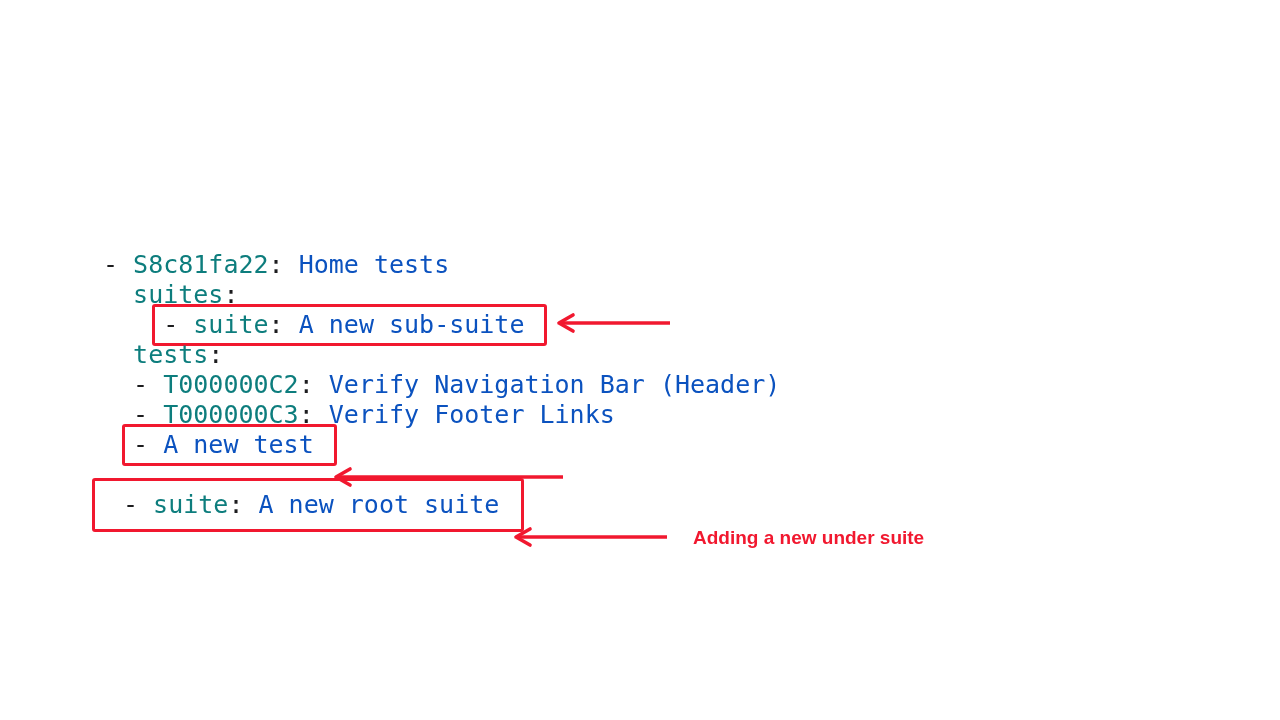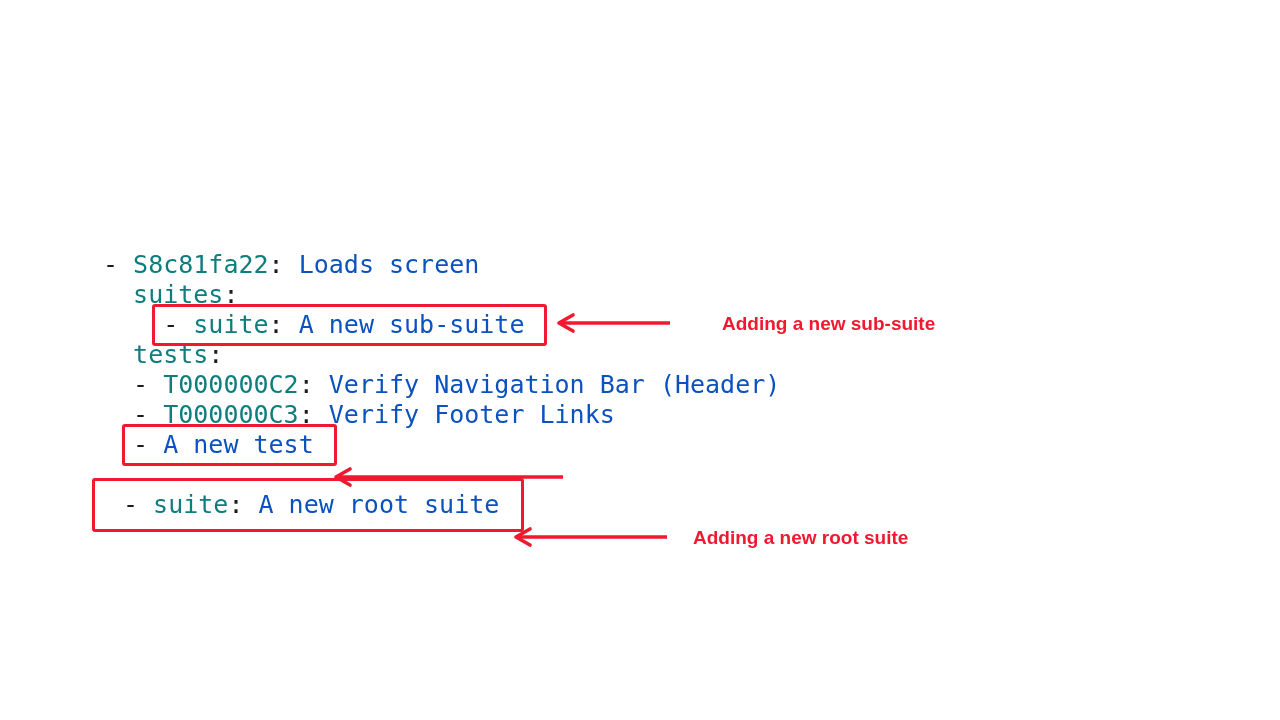--- a/index.html
+++ b/index.html
@@ -73,21 +73,21 @@
   .ann2 { left: 584px; top: 476px; }
   .ann3 { left: 693px; top: 538px; }
 </style>
 </head>
 <body>
 
 <div class="canvas">
 
   <div class="code">
 
-    <div class="cl"><span class="p">- </span><span class="k">S8c81fa22</span><span class="p">: </span><span class="v">Loads screen</span></div>
+    <div class="cl"><span class="p">- </span><span class="k">S8c81fa22</span><span class="p">: </span><span class="v">Home tests</span></div>
 
     <div class="cl ind2"><span class="k">suites</span><span class="p">:</span></div>
 
     <div class="cl ind4"><span class="rbox"><span class="p">- </span><span class="k">suite</span><span class="p">: </span><span class="v">A new sub-suite</span></span></div>
 
     <div class="cl ind2"><span class="k">tests</span><span class="p">:</span></div>
 
 
     <div class="cl ind2"><span class="p">- </span><span class="k">T000000C2</span><span class="p">: </span><span class="v">Verify Navigation Bar (Header)</span></div>
 
@@ -109,16 +109,15 @@
     <g>
       <line class="stroke" x1="563" y1="477" x2="339" y2="477"></line>
       <polyline class="stroke" points="350,469 336,477 350,485" stroke-linejoin="round" stroke-linecap="round"></polyline>
     </g>
     <g>
       <line class="stroke" x1="667" y1="537" x2="519" y2="537"></line>
       <polyline class="stroke" points="530,529 516,537 530,545" stroke-linejoin="round" stroke-linecap="round"></polyline>
     </g>
   </svg>
 
-  <div class="ann ann1">Adding a new sub-suite</div>
-  <div class="ann ann3">Adding a new root suite</div>
+  <div class="ann ann3">Adding a new under suite</div>
 
 </div>
 
 </body></html>

